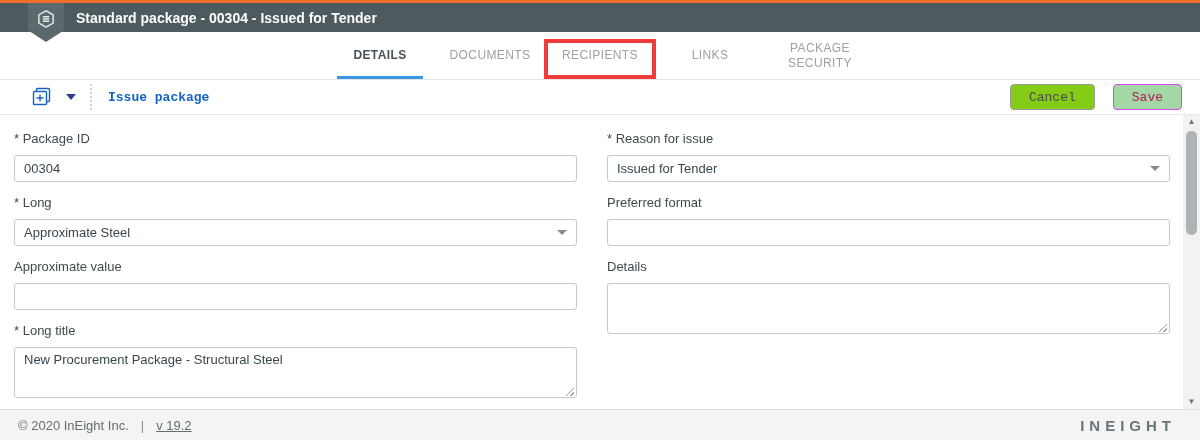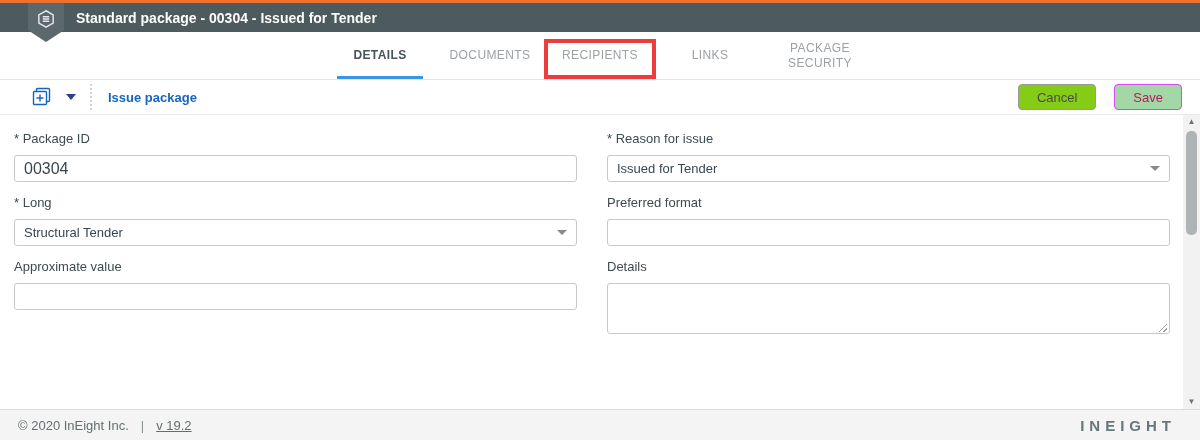--- a/index.html
+++ b/index.html
@@ -23,39 +23,39 @@
     justify-content:center; text-align:center; font-size:12px; letter-spacing:.4px;
     color:#9BA1A4; cursor:pointer; line-height:1.25; padding:0 10px; }
   .tab.active { color:#46545A; font-weight:700; }
   .tab.active::after { content:""; position:absolute; left:12px; right:12px;
     bottom:0; height:3px; background:#3B97E3; }
   .highlight-box { position:absolute; left:-1px; right:-1px; top:7px; bottom:0;
     border:4px solid #EE3B3B; pointer-events:none; }
 
   
   .toolbar { height:35px; display:flex; align-items:center;
-    border-bottom:1px solid #E9E9E9; padding:0 18px 0 30px; }
+    border-bottom:1px solid #E9E9E9; padding:0 18px 0 30px;font-family:Liberation Mono, monospace; }
   .tool-icon { display:flex; align-items:center; cursor:pointer; }
   .tool-caret { margin-left:12px; width:0; height:0; border-left:5px solid transparent;
     border-right:5px solid transparent; border-top:6px solid #2B3F8C; cursor:pointer; }
   .dotted-divider { height:26px; border-left:2px dotted #D4D4D4; margin:0 16px 0 14px; }
   .issue-link { color:#1565C0; font-size:13px; font-weight:700; cursor:pointer; }
   .toolbar-spacer { flex:1; }
   .btn { height:26px; border-radius:4px; font-size:13px; padding:0 18px;
     cursor:pointer; font-family:inherit; }
   .btn-cancel { background:#84cc16; border:1px solid #9A9A9A; color:#4A4A4A; }
   .btn-save { background:#A3D7A5; border:1px solid #d946ef; color:#be185d; margin-left:18px; }
 
   
   .content { position:relative; height:294px; padding:10px 30px 0 14px; }
   .form-grid { display:grid; grid-template-columns:1fr 1fr; column-gap:30px; }
   .field { margin-bottom:13px; }
   .field-label { font-size:13px; color:#3E4A4E; margin:6px 0 9px 0; }
   .field-input { width:100%; height:27px; border:1px solid #C9C9C9; border-radius:3px;
-    padding:0 9px; font-size:16px; color:#37474F; font-family:inherit; outline:none; }
+    padding:0 9px; font-size:13px; color:#37474F; font-family:inherit; outline:none; }
   .select { width:100%; height:27px; border:1px solid #C9C9C9; border-radius:3px;
     padding:0 9px; font-size:13px; color:#37474F; display:flex; align-items:center;
     cursor:pointer; background:#fff; }
   .select-value { flex:1; }
   .select-caret { width:0; height:0; border-left:5px solid transparent;
     border-right:5px solid transparent; border-top:5px solid #8A8A8A; }
   .textarea-wrap { position:relative; }
   .field-textarea { width:100%; height:51px; border:1px solid #C9C9C9; border-radius:3px;
     padding:4px 9px; font-size:13px; color:#37474F; font-family:inherit;
     resize:none; outline:none; }
@@ -134,27 +134,34 @@
   <div class="form-grid">
 
     <div>
       <div class="field">
         <div class="field-label">* Package ID</div>
         <input class="field-input" value="00304" style="">
       </div>
       <div class="field">
         <div class="field-label">* Long</div>
         <div class="select">
-          <span class="select-value">Structural Tender</span>
+          <span class="select-value">Approximate Steel</span>
           <span class="select-caret"></span>
         </div>
       </div>
       <div class="field">
         <div class="field-label">Approximate value</div>
         <input class="field-input" value="" style="">
+      </div>
+      <div class="field">
+        <div class="field-label">* Long title</div>
+        <div class="textarea-wrap">
+          <textarea class="field-textarea" style="">New Procurement Package - Structural Steel</textarea>
+          <div class="resize-handle"></div>
+        </div>
       </div>
     </div>
 
     <div>
       <div class="field">
         <div class="field-label">* Reason for issue</div>
         <div class="select">
           <span class="select-value">Issued for Tender</span>
           <span class="select-caret"></span>
         </div>

